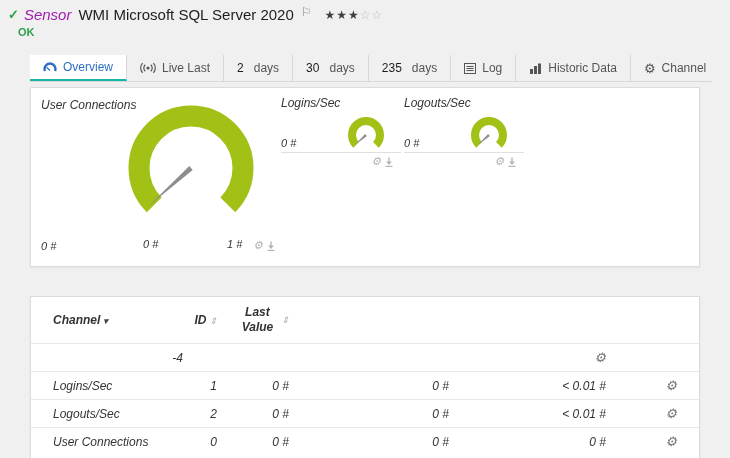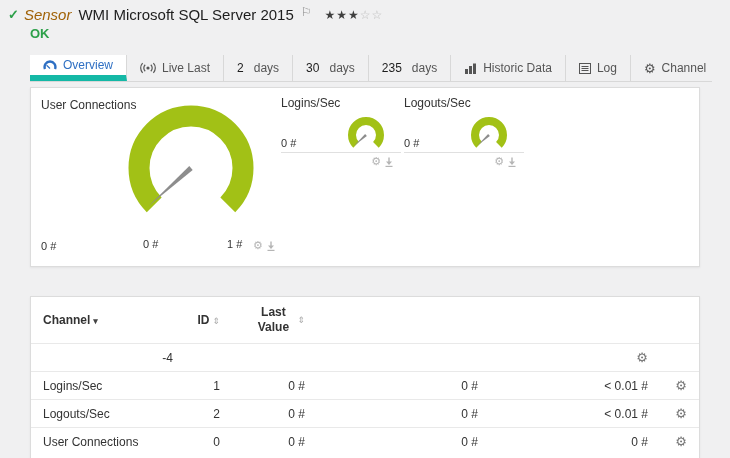--- a/index.html
+++ b/index.html
@@ -3,42 +3,42 @@
 <meta charset="utf-8">
 <style>
   html,body{margin:0;padding:0;background:#f0f0f1;}
   body{width:730px;height:458px;overflow:hidden;font-family:"Liberation Sans",sans-serif;}
   .page{position:relative;width:730px;height:458px;overflow:hidden;}
 
   
   .sensor-header{position:absolute;top:6px;left:8px;right:8px;}
   .header-line{display:flex;align-items:center;gap:5px;}
   .check{color:#2da04a;font-weight:bold;font-size:13px;}
-  .sensor-type{font-style:italic;font-size:15px;color:#a16207;}
+  .sensor-type{font-style:italic;font-size:15px;color:#a21caf;}
   .sensor-title{font-size:15px;font-weight:400;color:#1d1d1d;margin:0 2px;}
   .flag{color:#8a8a8a;font-size:12px;align-self:flex-start;line-height:1;}
   .stars{font-size:12px;letter-spacing:1px;margin-left:8px;}
   .stars .filled{color:#3f3f3f;}
   .stars .empty{color:#bdbdbd;}
-  .status-ok{margin-left:22px;margin-top:3px;color:#2da04a;font-size:13px;font-weight:bold;}
+  .status-ok{margin-left:10px;margin-top:3px;color:#2da04a;font-size:11px;font-weight:bold;}
 
   
   .tabs{position:absolute;top:55px;left:30px;right:18px;height:26px;display:flex;
         justify-content:space-between;border-bottom:1px solid #d8d8d8;}
   .tab{display:flex;align-items:center;gap:6px;padding:0 13px;font-size:12px;color:#555;
        border-right:1px solid #d8d8d8;cursor:pointer;box-sizing:border-box;height:26px;white-space:nowrap;}
   .tab:last-child{border-right:none;}
-  .tab.active{background:#fff;color:#2e6fc3;border-bottom:6px solid #14b8a6;}
+  .tab.active{background:#fff;color:#2e6fc3;border-bottom:2px solid #14b8a6;}
   .tab .tab-num{color:#1d1d1d;margin-right:4px;}
   .tab .gear-glyph{font-size:13px;color:#555;}
   .icon-svg{display:block;}
 
   
   .card{position:absolute;left:30px;width:670px;background:#fff;border:1px solid #dcdcdc;
-        box-shadow:0 1px 2px rgba(0,0,0,.06);box-sizing:border-box;}
+        box-shadow:0 1px 2px rgba(0,0,0,.06);box-sizing:border-box;font-style:italic;}
   .gauges-card{top:87px;height:180px;}
   .table-card{top:296px;height:172px;}
 
   
   .card-title{position:absolute;top:10px;left:10px;font-size:12px;color:#333;}
   .big-arc{position:absolute;left:85px;top:14px;}
   .arc{fill:none;stroke:#a2c116;stroke-width:21;}
   .mini .arc{stroke-width:8;}
   .needle{fill:#8d8d8d;}
   .gauge-current{position:absolute;left:10px;top:152px;font-size:11px;color:#333;}
@@ -54,39 +54,39 @@
   .mini-title{font-size:12px;color:#333;}
   .mini-body{position:relative;height:40px;border-bottom:1px solid #e0e0e0;margin-top:2px;}
   .mini-value{position:absolute;left:0;bottom:3px;font-size:11px;color:#333;}
   .mini-arc{position:absolute;right:12px;bottom:0;}
   .mini-icons{display:flex;justify-content:flex-end;align-items:center;gap:4px;padding:2px 8px 0 0;color:#b5b5b5;}
   .mini-icons .gear-glyph{font-size:11px;color:#b5b5b5;cursor:pointer;}
   .pin-svg{display:block;}
 
   
   .trow{display:grid;grid-template-columns:130px 34px 72px 160px 157px 1fr;align-items:center;
-        padding:0 12px;min-height:27px;border-top:1px solid #e9e9e9;font-size:12px;color:#333;cursor:pointer;gap:13px;}
+        padding:0 22px;min-height:27px;border-top:1px solid #e9e9e9;font-size:12px;color:#333;cursor:pointer;}
   .trow.thead{border-top:none;min-height:46px;font-weight:bold;cursor:default;}
   .c-id,.c-last,.c-min,.c-max{text-align:right;}
   .c-gear{text-align:right;}
   .c-gear .gear-glyph{font-size:13px;color:#777;cursor:pointer;}
   .sort{font-size:9px;color:#a8a8a8;margin-left:3px;font-weight:normal;}
   .sort-desc{font-size:9px;color:#444;margin-left:3px;}
   .lastvalue-label{display:inline-block;width:42px;text-align:center;line-height:1.25;vertical-align:middle;}
 </style>
 </head>
 <body>
 
 <div class="page">
 
   <div class="sensor-header">
     <div class="header-line">
       <span class="check">✓</span>
       <span class="sensor-type">Sensor</span>
-      <span class="sensor-title">WMI Microsoft SQL Server 2015</span>
+      <span class="sensor-title">WMI Microsoft SQL Server 2020</span>
       <span class="flag">⚐</span>
       <span class="stars"><span class="filled">★★★</span><span class="empty">☆☆</span></span>
     </div>
     <div class="status-ok">OK</div>
   </div>
 
   <nav class="tabs">
     <div class="tab active">
       <svg class="icon-svg" width="14" height="10" viewBox="0 0 14 10">
         <path d="M2 9 A5.4 5.4 0 1 1 12 9" fill="none" stroke="#2e6fc3" stroke-width="2.4"></path>
@@ -107,35 +107,35 @@
     </div>
     <div class="tab">
       <span class="tab-num">30</span>
       <span>days</span>
     </div>
     <div class="tab">
       <span class="tab-num">235</span>
       <span>days</span>
     </div>
     <div class="tab">
-      <svg class="icon-svg" width="13" height="11" viewBox="0 0 13 11">
-        <rect x="1" y="6" width="3" height="5" fill="#555"></rect>
-        <rect x="5" y="3" width="3" height="8" fill="#555"></rect>
-        <rect x="9" y="0.5" width="3" height="10.5" fill="#555"></rect>
-      </svg>
-      <span>Historic Data</span>
-    </div>
-    <div class="tab">
       <svg class="icon-svg" width="12" height="11" viewBox="0 0 12 11">
         <rect x="0.5" y="0.5" width="11" height="10" fill="none" stroke="#555" stroke-width="1"></rect>
         <line x1="2.5" y1="3.5" x2="9.5" y2="3.5" stroke="#555" stroke-width="1"></line>
         <line x1="2.5" y1="5.5" x2="9.5" y2="5.5" stroke="#555" stroke-width="1"></line>
         <line x1="2.5" y1="7.5" x2="9.5" y2="7.5" stroke="#555" stroke-width="1"></line>
       </svg>
       <span>Log</span>
+    </div>
+    <div class="tab">
+      <svg class="icon-svg" width="13" height="11" viewBox="0 0 13 11">
+        <rect x="1" y="6" width="3" height="5" fill="#555"></rect>
+        <rect x="5" y="3" width="3" height="8" fill="#555"></rect>
+        <rect x="9" y="0.5" width="3" height="10.5" fill="#555"></rect>
+      </svg>
+      <span>Historic Data</span>
     </div>
     <div class="tab">
       <span class="gear-glyph">⚙</span>
       <span>Channel</span>
     </div>
   </nav>
 
   <section class="card gauges-card">
     <div class="card-title">User Connections</div>
 

